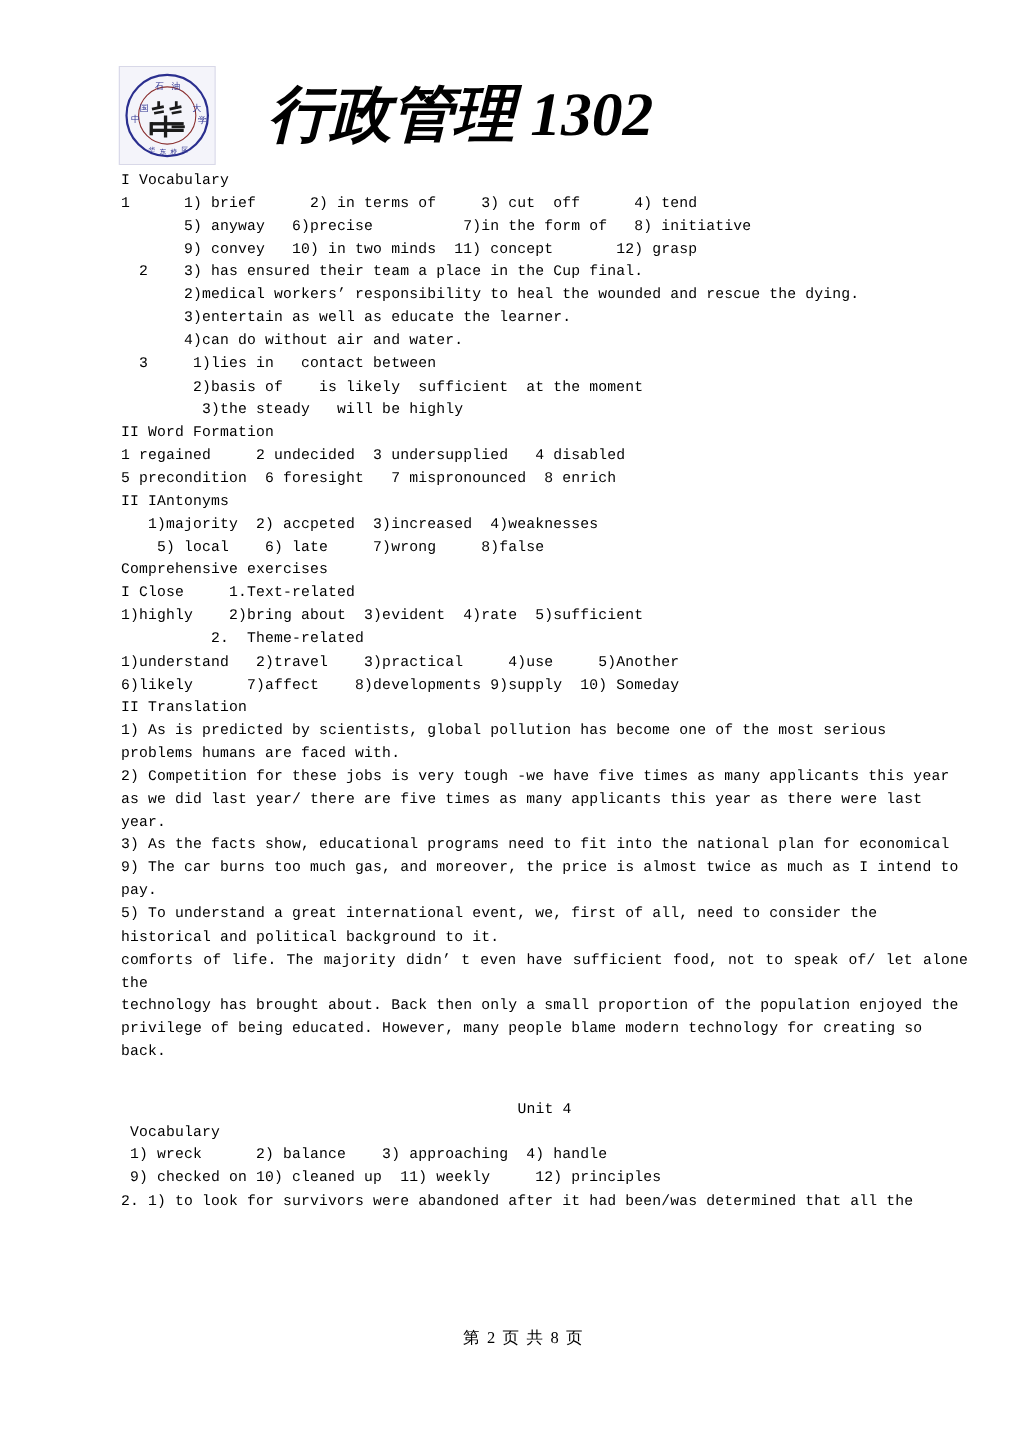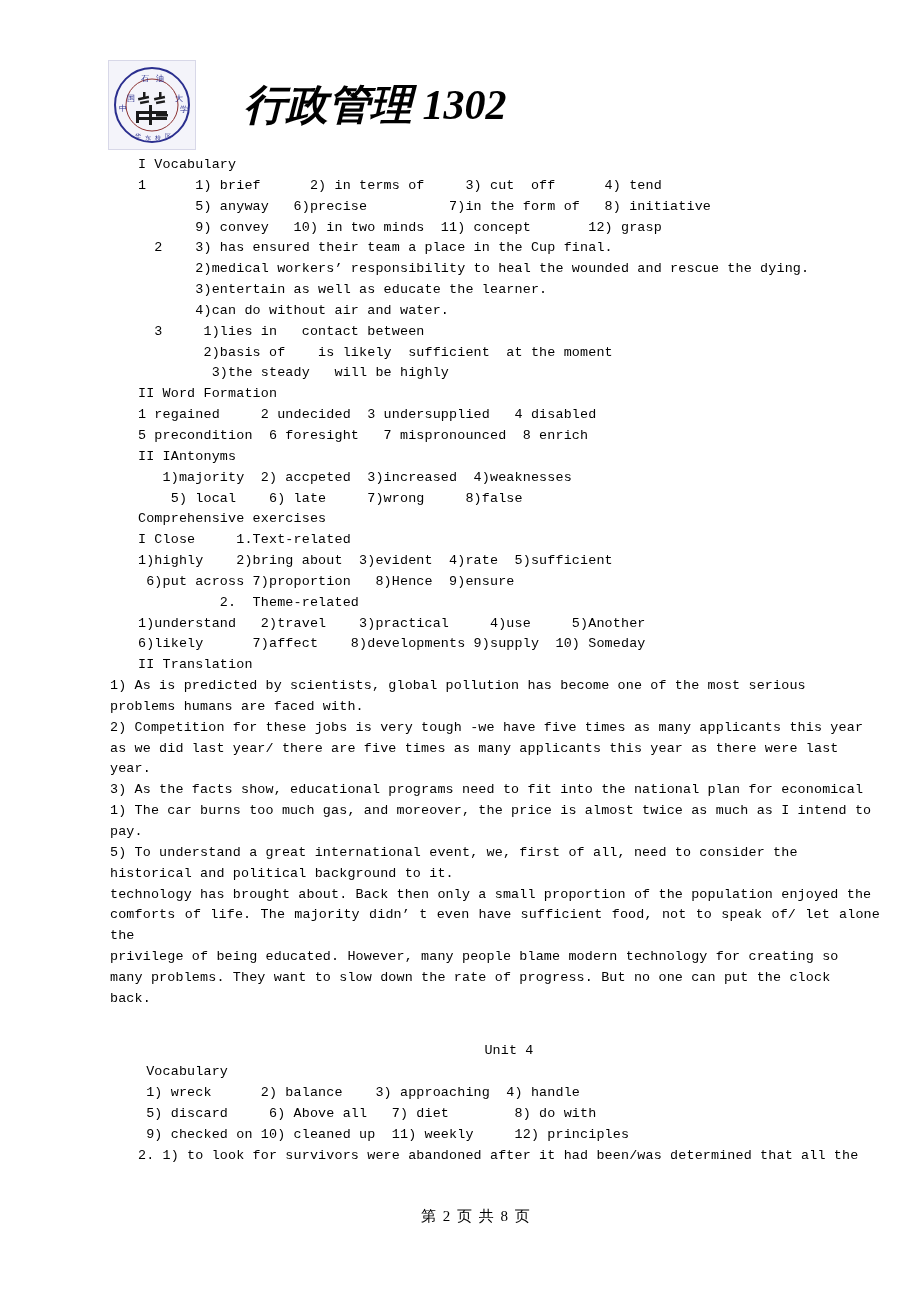--- a/index.html
+++ b/index.html
@@ -44,42 +44,41 @@
   }
   .logo svg { display: block; }
 
   .doc-title {
     position: absolute;
     left: 136px;
     top: 6px;
     font-family: "Liberation Serif", "DejaVu Serif", serif;
     font-style: italic;
     font-weight: bold;
-    font-size: 42px;
+    font-size: 56px;
     line-height: 78px;
     letter-spacing: 0px;
     white-space: nowrap;
   }
 
   
   .body-text {
     position: absolute;
     left: 110px;
     top: 155px;
     width: 770px;
     font-size: 13.4px;
     line-height: 20.85px;
     letter-spacing: 0.15px;
   }
 
   .ln {
     white-space: pre;
     height: 20.85px;
     overflow: visible;
-    margin-left: 28px;
   }
 
   
   .para {
     text-align: justify;
     text-align-last: left;
     white-space: normal;
     word-spacing: 0px;
   }
   .para p {
@@ -171,21 +170,20 @@
     <div class="ln">1 regained     2 undecided  3 undersupplied   4 disabled</div>
     <div class="ln">5 precondition  6 foresight   7 mispronounced  8 enrich</div>
 
     <div class="ln">II IAntonyms</div>
     <div class="ln">   1)majority  2) accpeted  3)increased  4)weaknesses</div>
     <div class="ln">    5) local    6) late     7)wrong     8)false</div>
 
     <div class="ln">Comprehensive exercises</div>
     <div class="ln">I Close     1.Text-related</div>
     <div class="ln">1)highly    2)bring about  3)evident  4)rate  5)sufficient</div>
-    <div class="ln"> 6)put across 7)proportion   8)Hence  9)ensure</div>
 
     <div class="ln">          2.  Theme-related</div>
     <div class="ln">1)understand   2)travel    3)practical     4)use     5)Another</div>
     <div class="ln">6)likely      7)affect    8)developments 9)supply  10) Someday</div>
 
     <div class="ln">II Translation</div>
 
     <div class="para">
       <p>1) As is predicted by scientists, global pollution has become one of the most serious</p>
       <p class="lastleft">problems humans are faced with.</p>
@@ -195,44 +193,42 @@
       <p>2) Competition for these jobs is very tough -we have five times as many applicants this year</p>
       <p>as we did last year/ there are five times as many applicants this year as there were last</p>
       <p class="lastleft">year.</p>
     </div>
 
     <div class="para">
       <p>3) As the facts show, educational programs need to fit into the national plan for economical</p>
     </div>
 
     <div class="para">
-      <p>1) The car burns too much gas, and moreover, the price is almost twice as much as I intend to</p>
+      <p>9) The car burns too much gas, and moreover, the price is almost twice as much as I intend to</p>
       <p class="lastleft">pay.</p>
     </div>
 
     <div class="para">
       <p>5) To understand a great international event, we, first of all, need to consider the</p>
       <p class="lastleft">historical and political background to it.</p>
     </div>
 
     <div class="para">
+      <p>comforts of life. The majority didn’ t even have sufficient food, not to speak of/ let alone the</p>
       <p>technology has brought about. Back then only a small proportion of the population enjoyed the</p>
-      <p>comforts of life. The majority didn’ t even have sufficient food, not to speak of/ let alone the</p>
       <p>privilege of being educated. However, many people blame modern technology for creating so</p>
-      <p>many problems. They want to slow down the rate of progress. But no one can put the clock</p>
       <p class="lastleft">back.</p>
     </div>
 
     <div class="gap"></div>
     <div class="gap-half"></div>
 
     <div class="ln center">Unit 4</div>
     <div class="ln"> Vocabulary</div>
     <div class="ln"> 1) wreck      2) balance    3) approaching  4) handle</div>
-    <div class="ln"> 5) discard     6) Above all   7) diet        8) do with</div>
     <div class="ln"> 9) checked on 10) cleaned up  11) weekly     12) principles</div>
     <div class="ln">2. 1) to look for survivors were abandoned after it had been/was determined that all the</div>
 
   </div>
 
   <div class="footer">第 2 页 共 8 页</div>
 
 </div>
 
 </body></html>

